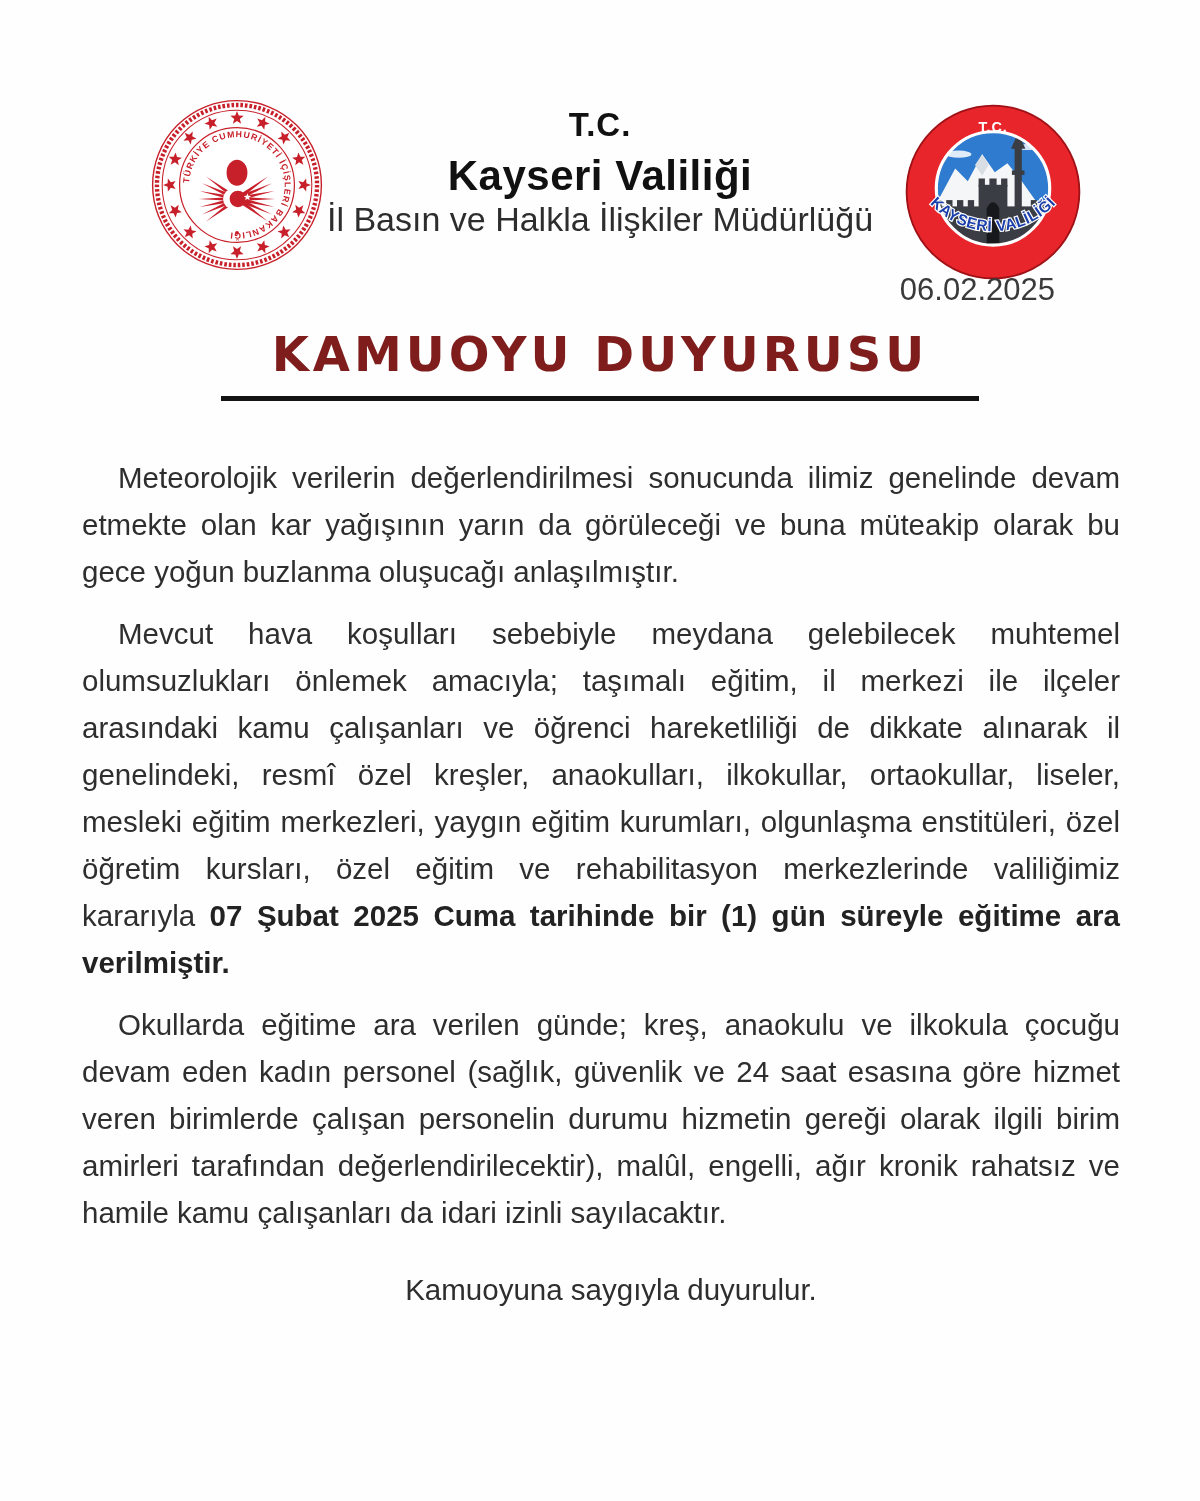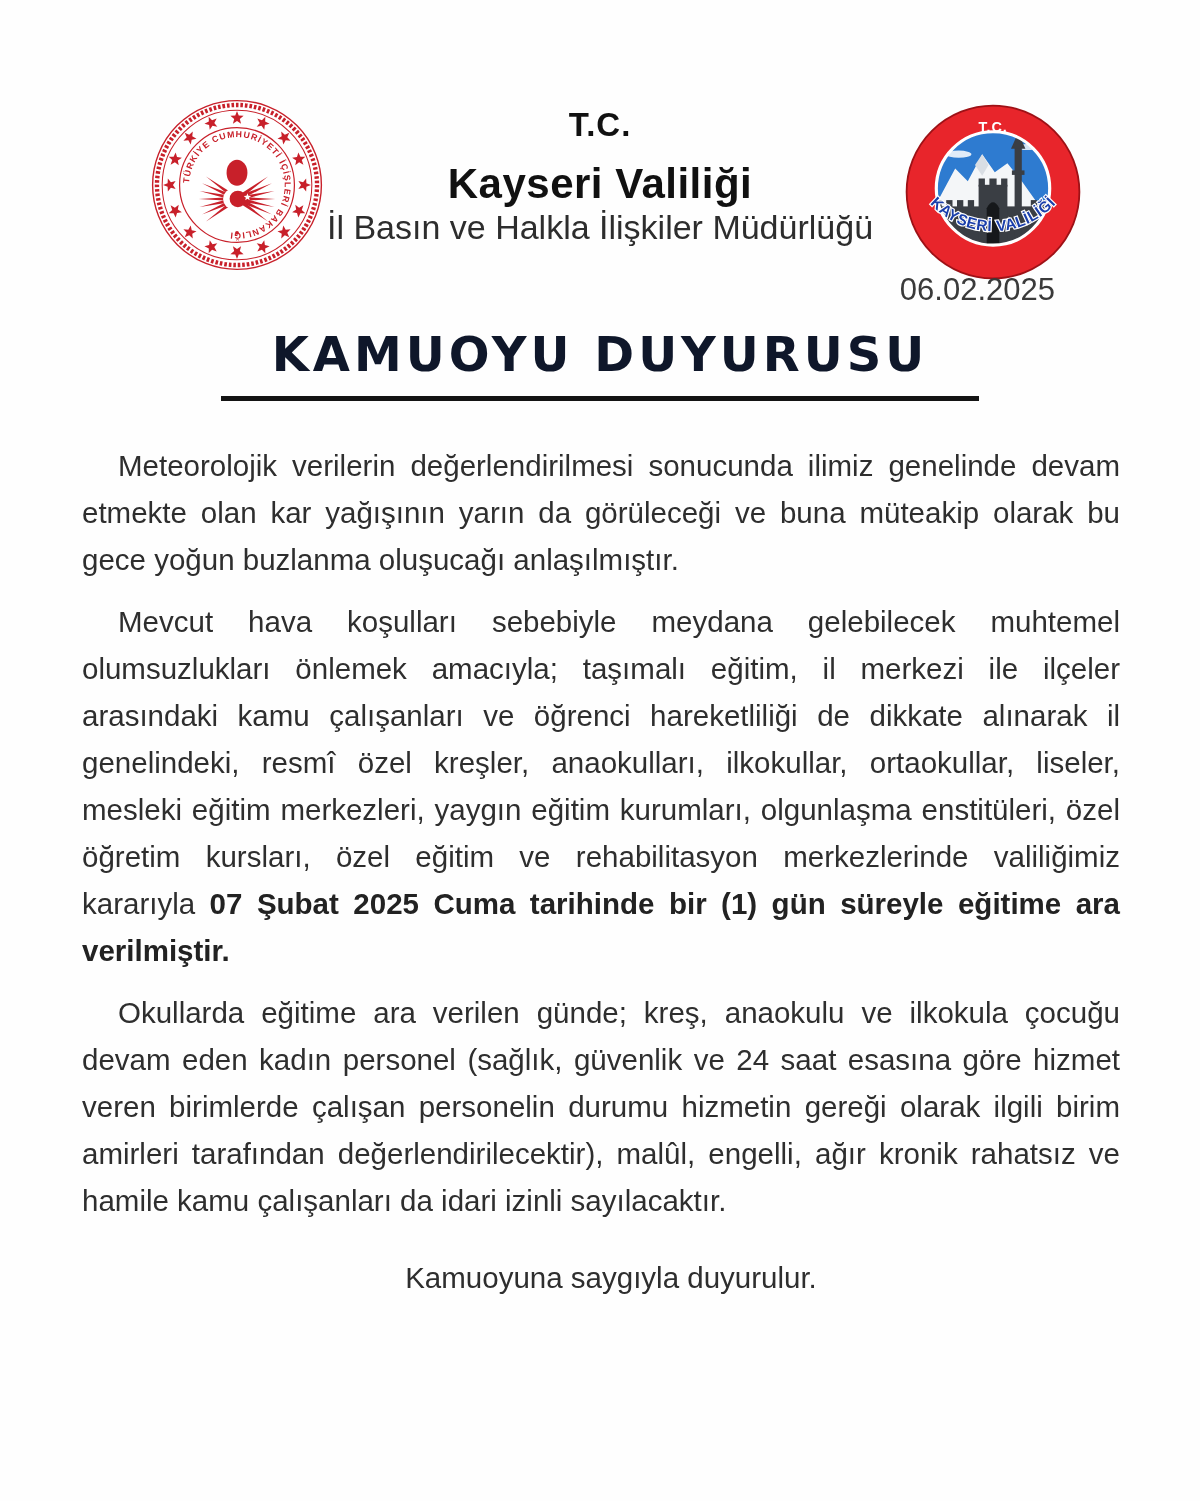--- a/index.html
+++ b/index.html
@@ -9,40 +9,40 @@
     font-family:"Liberation Sans", sans-serif;
     color:#2e2e2e;
   }
   .doc { position:relative; width:1200px; height:1501px; overflow:hidden; background:#fefefe; }
 
   
   .seal-left  { position:absolute; left:150px;  top:98px;  width:174px; height:174px; }
   .logo-right { position:absolute; left:903px;  top:102px; width:180px; height:180px; }
   .center-text { position:absolute; left:230px; right:230px; top:106px; text-align:center; }
   .org-tc   { font-size:33px; font-weight:800; color:#111; letter-spacing:1px; }
-  .org-name { font-size:42px; font-weight:800; color:#111; margin-top:16px; letter-spacing:0.5px; }
+  .org-name { font-size:42px; font-weight:800; color:#111; margin-top:8px; letter-spacing:0.5px; }
   .org-dept { font-size:34px; font-weight:400; color:#2d2d2d; }
 
   .date-row { position:absolute; top:272px; right:145px; font-size:31px; color:#3a3a3a; }
 
   
   .title-block { position:absolute; top:326px; left:0; width:100%; text-align:center; }
   .title {
     font-family:"DejaVu Sans", sans-serif;
-    font-size:48px; font-weight:800; color:#0f172a; letter-spacing:4px;
+    font-size:48px; font-weight:800; color:#7f1d1d; letter-spacing:4px;
   }
   .rule { width:758px; height:5px; background:#141414; margin:14px auto 0 auto; }
 
   
   .content {
     position:absolute; left:82px; right:80px; top:442px;
     font-size:29.5px; line-height:47px; text-align:justify;
     color:#2e2e2e;
   }
-  .content p { margin:0 0 15px 0; text-indent:36px; }
+  .content p { margin:12px 0 15px 0; text-indent:36px; }
   .content p.closing { text-indent:20px; text-align:center; margin-top:30px; }
   .content strong { font-weight:700; color:#222; }
 </style>
 </head>
 <body>
 
 <div class="doc">
 
   <svg class="seal-left" viewBox="0 0 200 200">
     <defs>

